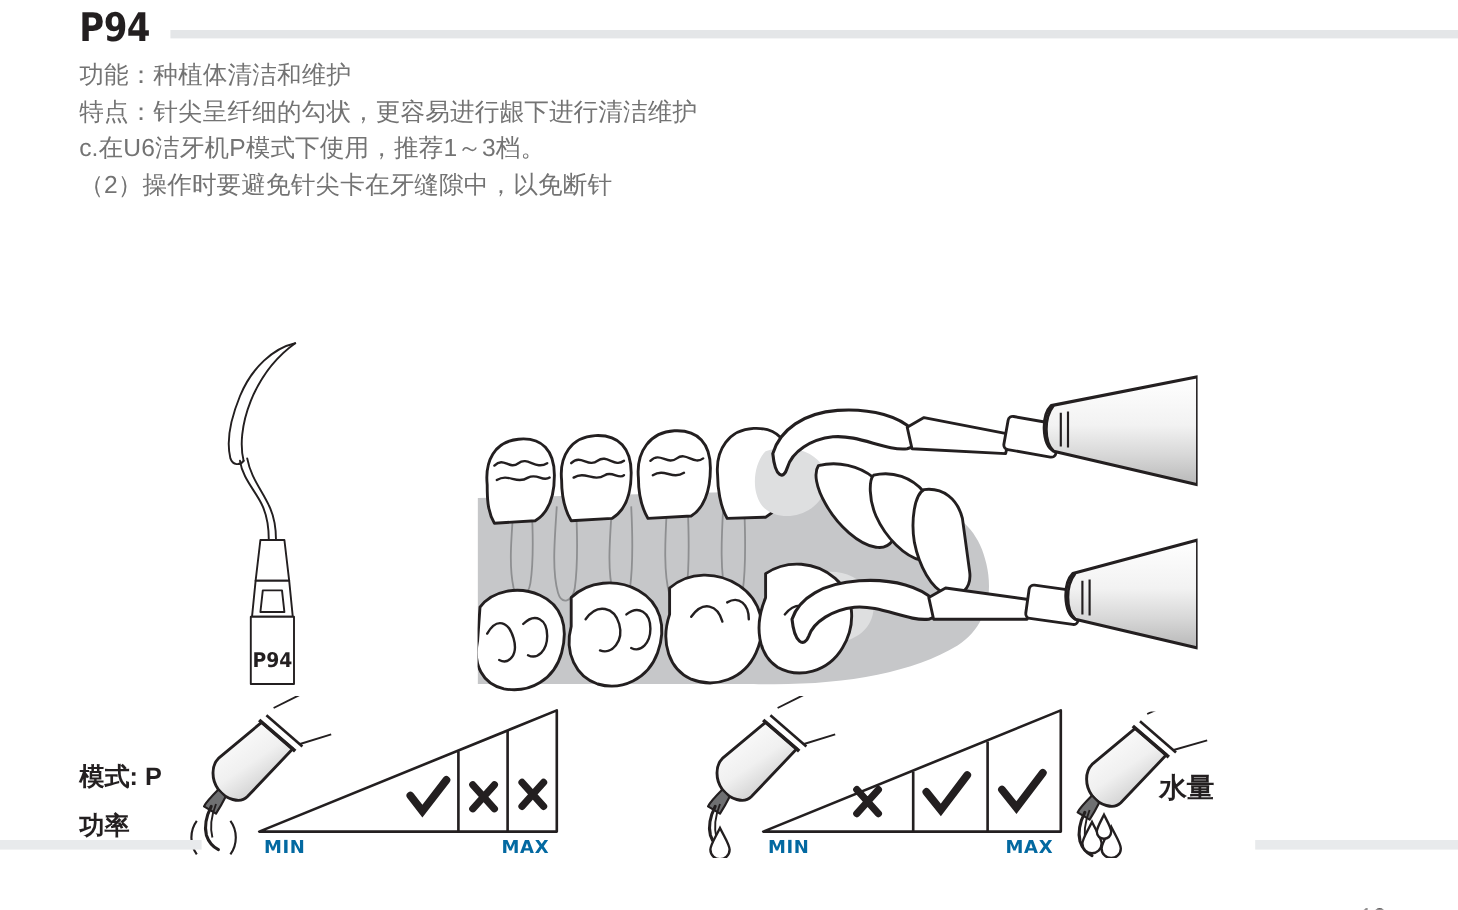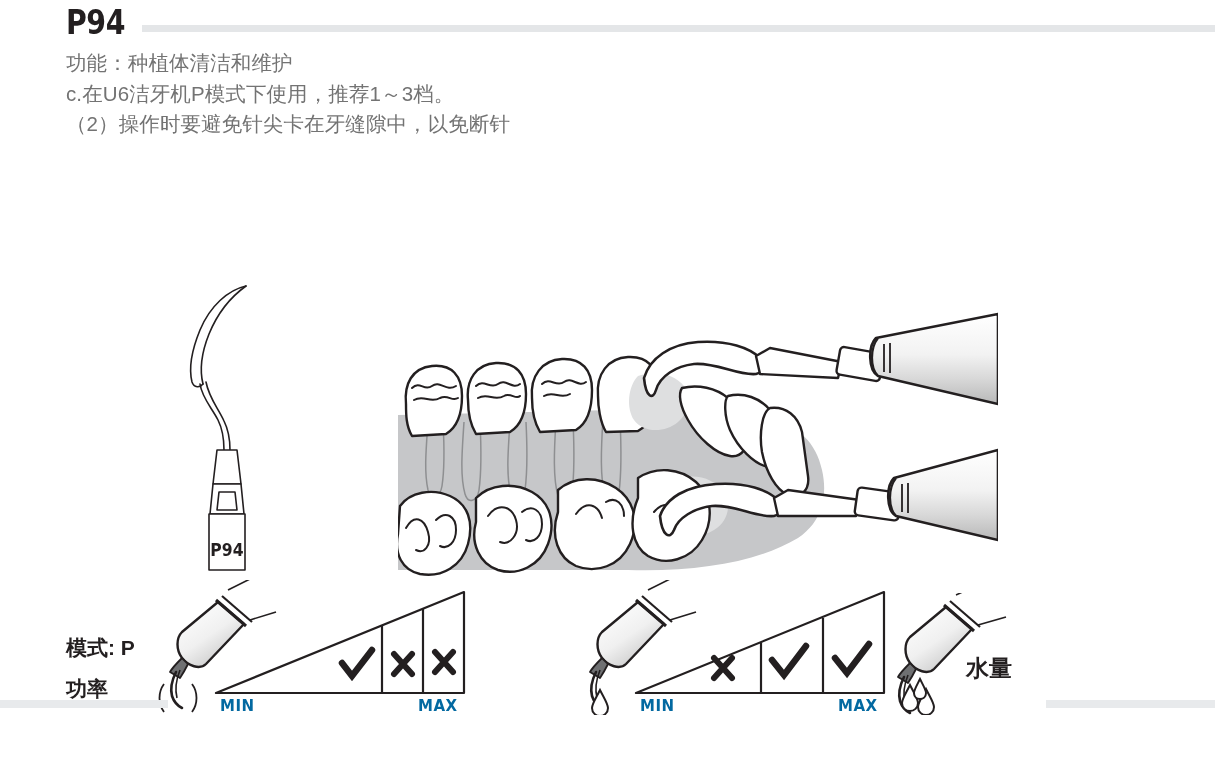--- a/index.html
+++ b/index.html
@@ -91,21 +91,21 @@
     font-weight: 700;
     font-size: 21px;
     line-height: 41px;
     color: #231f20;
   }
   #mode-labels .lbl { white-space: nowrap; }
 
   #water-label {
     position: absolute;
     left: 966px;
-    top: 78px;
+    top: 66px;
     font-weight: 700;
     font-size: 23px;
     color: #231f20;
     white-space: nowrap;
   }
 
   .bar-left {
     position: absolute;
     left: 0;
     top: 700px;
@@ -142,20 +142,21 @@
 </head>
 <body>
 
 <div id="header">
   <div id="page-title">P94</div>
   <div id="title-rule"></div>
 </div>
 
 <div id="body-text">
   <div class="line">功能：种植体清洁和维护</div>
+  <div class="line">特点：针尖呈纤细的勾状，更容易进行龈下进行清洁维护</div>
   <div class="line">c.在U6洁牙机P模式下使用，推荐1～3档。</div>
   <div class="line">（2）操作时要避免针尖卡在牙缝隙中，以免断针</div>
 </div>
 
 <div id="tip-illustration">
   <svg width="120" height="300" viewBox="0 0 120 300" xmlns="http://www.w3.org/2000/svg">
     <g fill="none" stroke="#231f20" stroke-width="1.6" stroke-linejoin="round" stroke-linecap="round">
 
       <path d="M84 8 C 66 12, 48 28, 38 52 C 29 74, 27 92, 30 104 C 32 110, 38 110, 41 106" fill="#ffffff"></path>
 

